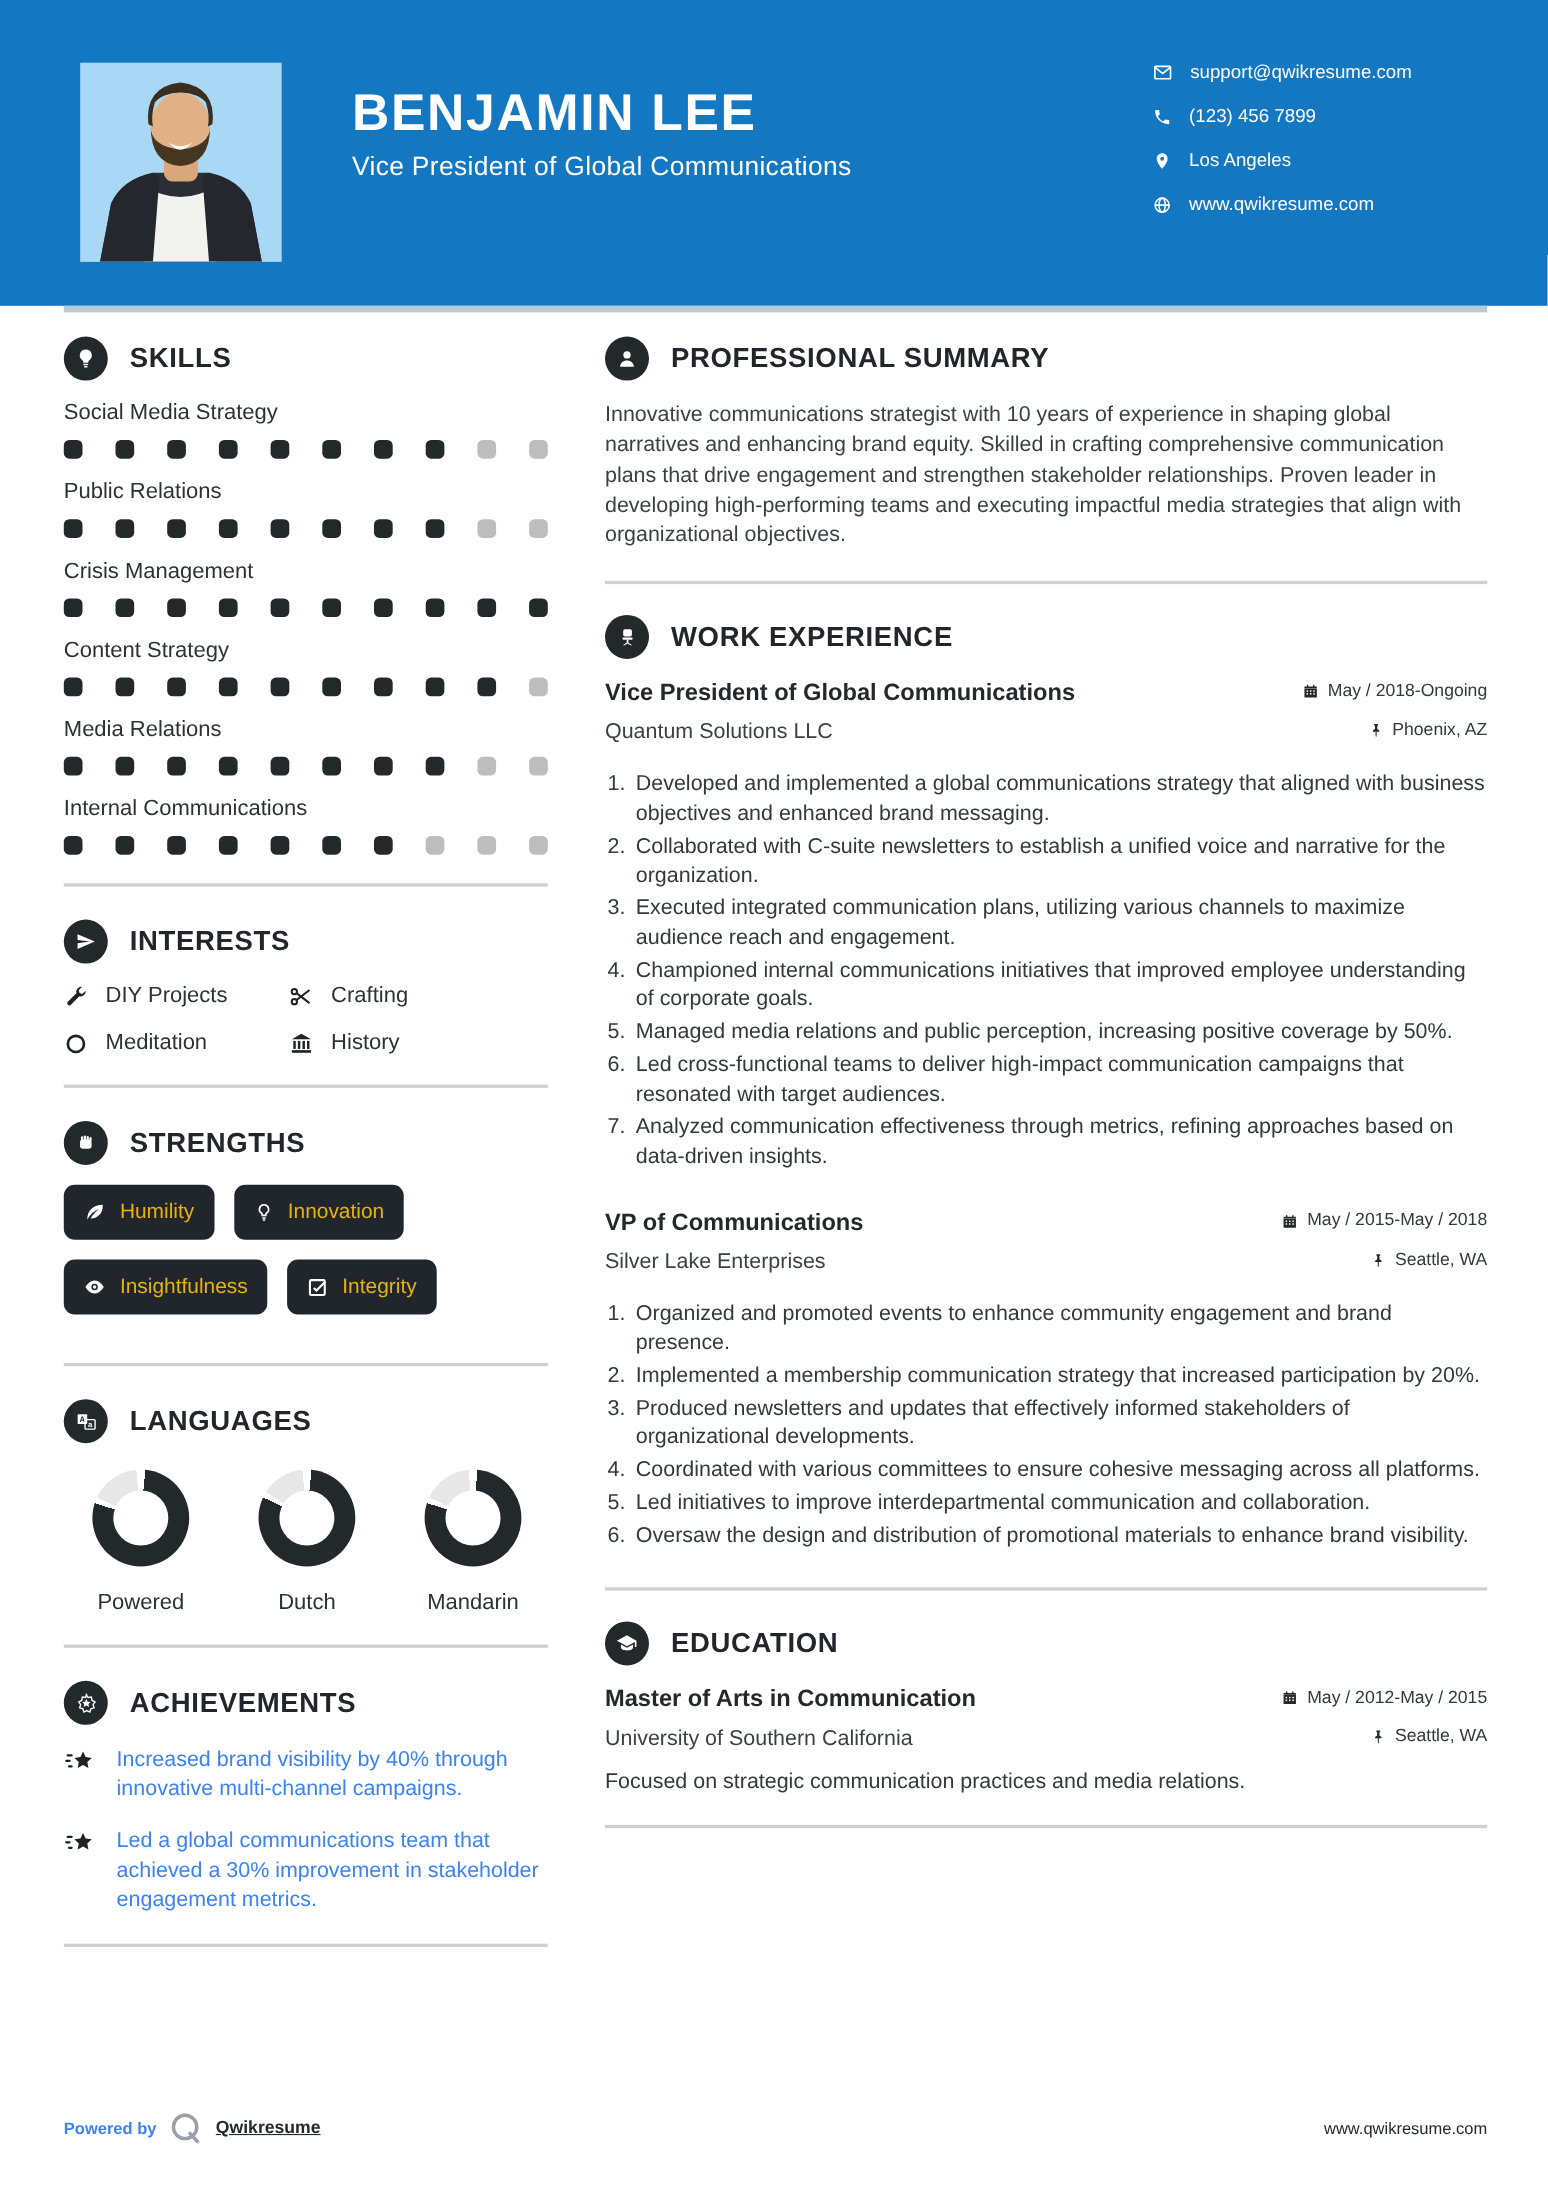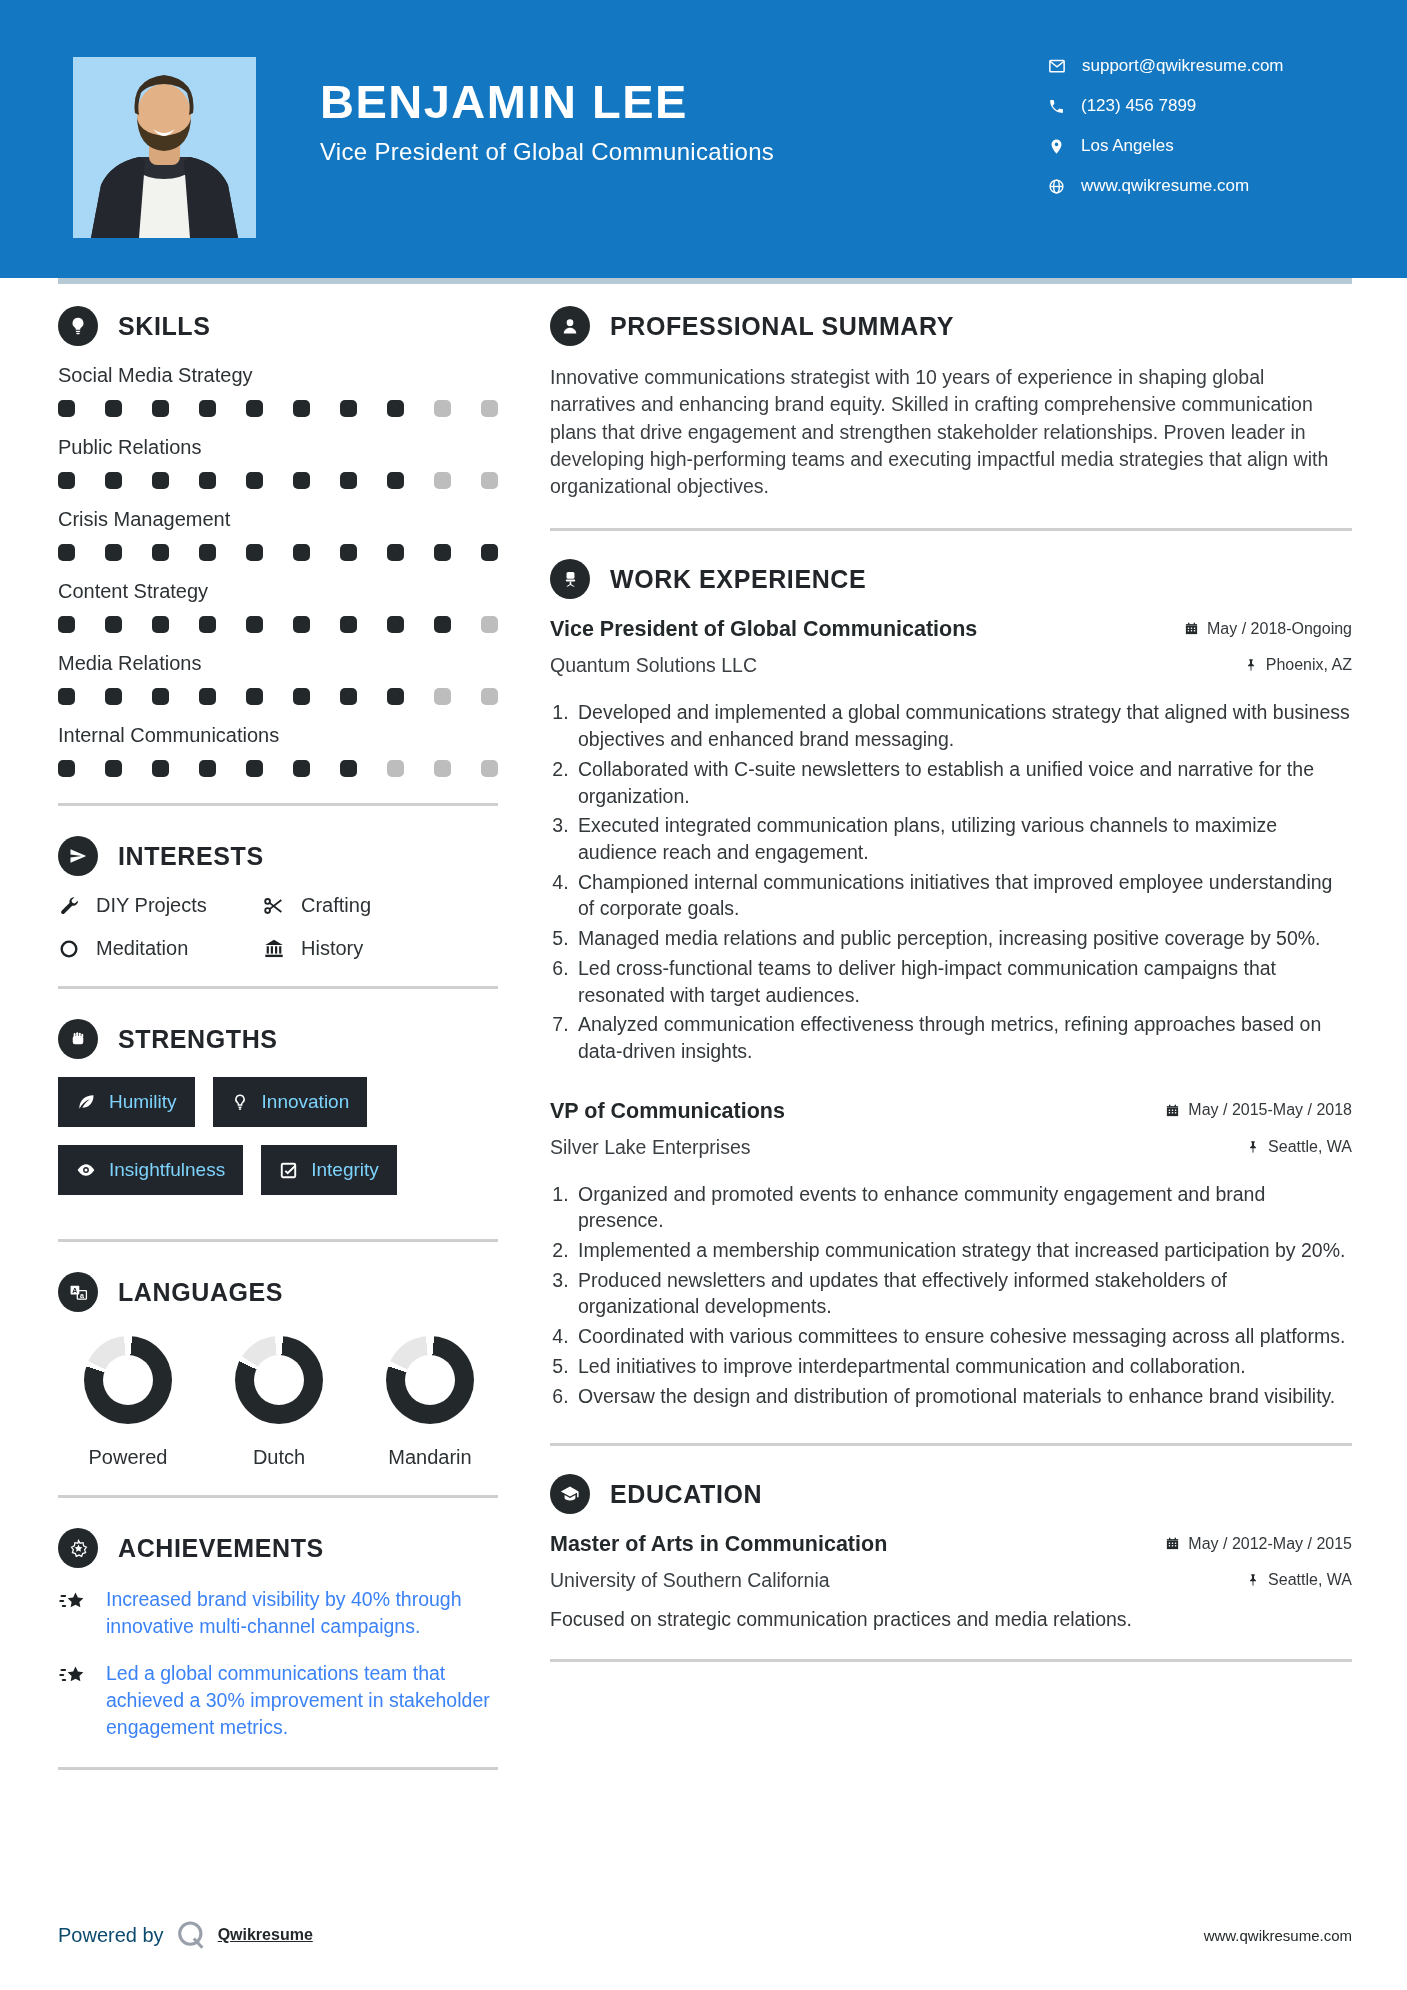--- a/index.html
+++ b/index.html
@@ -46,22 +46,22 @@
   .dots { display:flex; justify-content:space-between; }
   .dot { width:17px; height:17px; border-radius:5px; background:var(--dot-empty,#bdbdbd); }
   .dot.filled { background:var(--dot-filled,#23282b); }
   
   .interests-grid { display:grid; grid-template-columns:205px 1fr; row-gap:20px; margin-top:6px; }
   .interest { display:flex; align-items:center; gap:16px; font-size:20px; color:#2c3134;text-align:right; }
   .interest svg { color:#1d2225; flex:0 0 auto; }
   
   .badges { display:flex; flex-wrap:wrap; margin-top:8px; }
   .badge {
-    display:inline-flex; align-items:center; gap:13px; background:#21262d; color:#7dd3fc;
-    font-size:19px; padding:14px 18px; margin:0 18px 18px 0; border-radius:0;
+    display:inline-flex; align-items:center; gap:13px; background:#21262d; color:#eab308;
+    font-size:19px; padding:14px 18px; margin:0 18px 18px 0; border-radius:10px;
   }
   
   .langs { display:flex; justify-content:space-between; padding:6px 8px 0 10px; }
   .lang { display:flex; flex-direction:column; align-items:center; width:120px; }
   .donut { width:88px; height:88px; border-radius:50%; position:relative; }
   .donut::after { content:""; position:absolute; inset:19px; background:#fff; border-radius:50%; }
   .lang-label { font-size:20px; color:#2c3134; margin-top:22px; }
   
   .ach-item { display:flex; gap:18px; margin-bottom:20px; }
   .ach-item svg { flex:0 0 auto; margin-top:2px; color:#1d2225; }
@@ -78,21 +78,21 @@
   .company { font-size:19.5px; color:#3a3f43; }
   .bullets { margin:22px 0 0 24px; }
   .bullets li { font-size:19.5px; line-height:1.37; color:#33383b; padding-left:4px; margin-bottom:3px; }
   .edu-note { font-size:19.5px; color:#33383b; margin-top:16px; }
   
   .footer {
     position:absolute; left:58px; right:55px; bottom:38px;
     display:flex; justify-content:space-between; align-items:center;
   }
   .footer-left { display:flex; align-items:center; gap:10px; }
-  .powered { font-size:20px; color:#0c4a6e; }
+  .powered { font-size:15px; color:#3b82f6;font-weight:bold; }
   .brand { font-size:16px; font-weight:700; color:#23282b; text-decoration:underline; }
   .footer-site { font-size:15px; color:#23282b; }
 </style>
 </head>
 <body style="--header-bg: #1377c2; --photo-bg: #a9d8f6; --dark: #23282b; --dot-filled: #23282b; --dot-empty: #bdbdbd;">
 
 <div class="header">
   <div class="photo">
     <svg width="183" height="181" viewBox="0 0 183 181">
       <rect width="183" height="181" fill="#a9d8f6"></rect>

